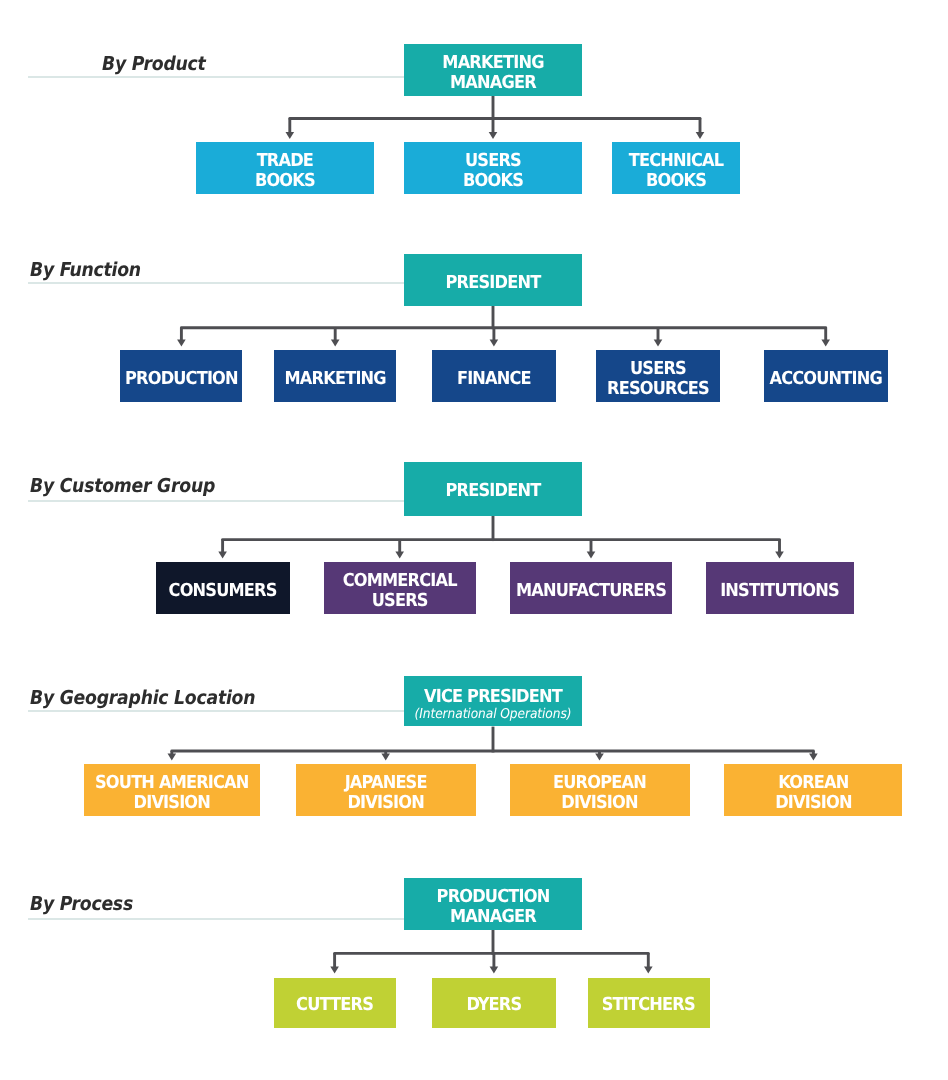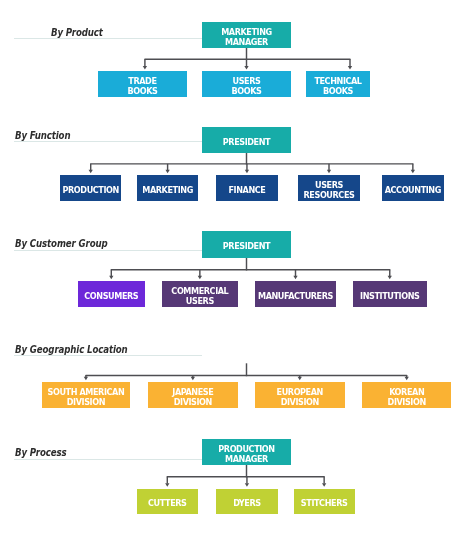--- a/index.html
+++ b/index.html
@@ -122,35 +122,39 @@
       <span>RESOURCES</span>
     </div>
     <div class="node" style="left: 382px; top: 175px; width: 61.7px; height: 26px; background: rgb(21, 71, 138);">
       <span>ACCOUNTING</span>
     </div>
     <div class="sec-label" style="left: 15px; top: 239.1px;">By Customer Group</div>
     <div class="sec-rule" style="left: 14px; top: 249.7px; width: 188px; background: rgb(219, 231, 230);"></div>
     <div class="node" style="left: 202px; top: 231.3px; width: 89px; height: 26.3px; background: rgb(23, 172, 168);">
       <span>PRESIDENT</span>
     </div>
-    <div class="node" style="left: 78px; top: 281px; width: 66.6px; height: 25.7px; background: #6d28d9;">
+    <div class="node" style="left: 78px; top: 281px; width: 66.6px; height: 25.7px; background: #0f172a;">
       <span>CONSUMERS</span>
     </div>
     <div class="node two" style="left: 162px; top: 281px; width: 75.7px; height: 25.7px; background: rgb(86, 56, 118);">
       <span>COMMERCIAL</span>
       <span>USERS</span>
     </div>
     <div class="node" style="left: 255px; top: 281px; width: 81px; height: 25.7px; background: rgb(86, 56, 118);">
       <span>MANUFACTURERS</span>
     </div>
     <div class="node" style="left: 353px; top: 281px; width: 73.5px; height: 25.7px; background: rgb(86, 56, 118);">
       <span>INSTITUTIONS</span>
     </div>
     <div class="sec-label" style="left: 15px; top: 344.6px;">By Geographic Location</div>
     <div class="sec-rule" style="left: 14px; top: 354.6px; width: 188px; background: rgb(219, 231, 230);"></div>
+    <div class="node" style="left: 202px; top: 337.5px; width: 89px; height: 25.8px; background: rgb(23, 172, 168);">
+      <span>VICE PRESIDENT</span>
+      <span class="sub">(International Operations)</span>
+    </div>
     <div class="node two" style="left: 41.5px; top: 382px; width: 88.8px; height: 26px; background: rgb(250, 178, 51);">
       <span>SOUTH AMERICAN</span>
       <span>DIVISION</span>
     </div>
     <div class="node two" style="left: 147.5px; top: 382px; width: 90.7px; height: 26px; background: rgb(250, 178, 51);">
       <span>JAPANESE</span>
       <span>DIVISION</span>
     </div>
     <div class="node two" style="left: 254.6px; top: 382px; width: 90.3px; height: 26px; background: rgb(250, 178, 51);">
       <span>EUROPEAN</span>

